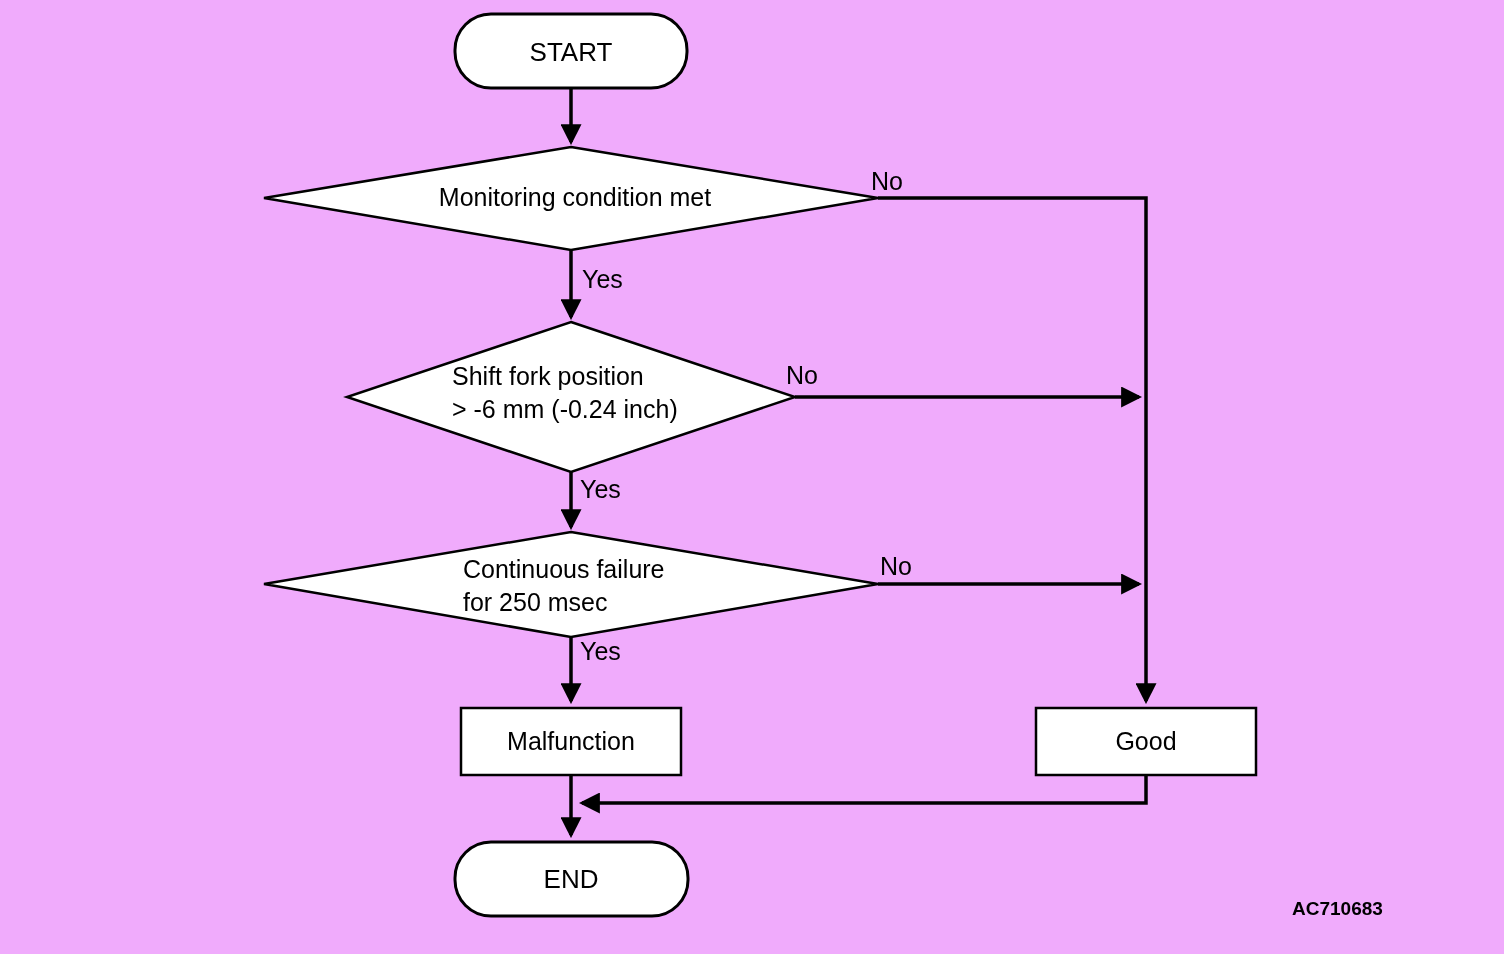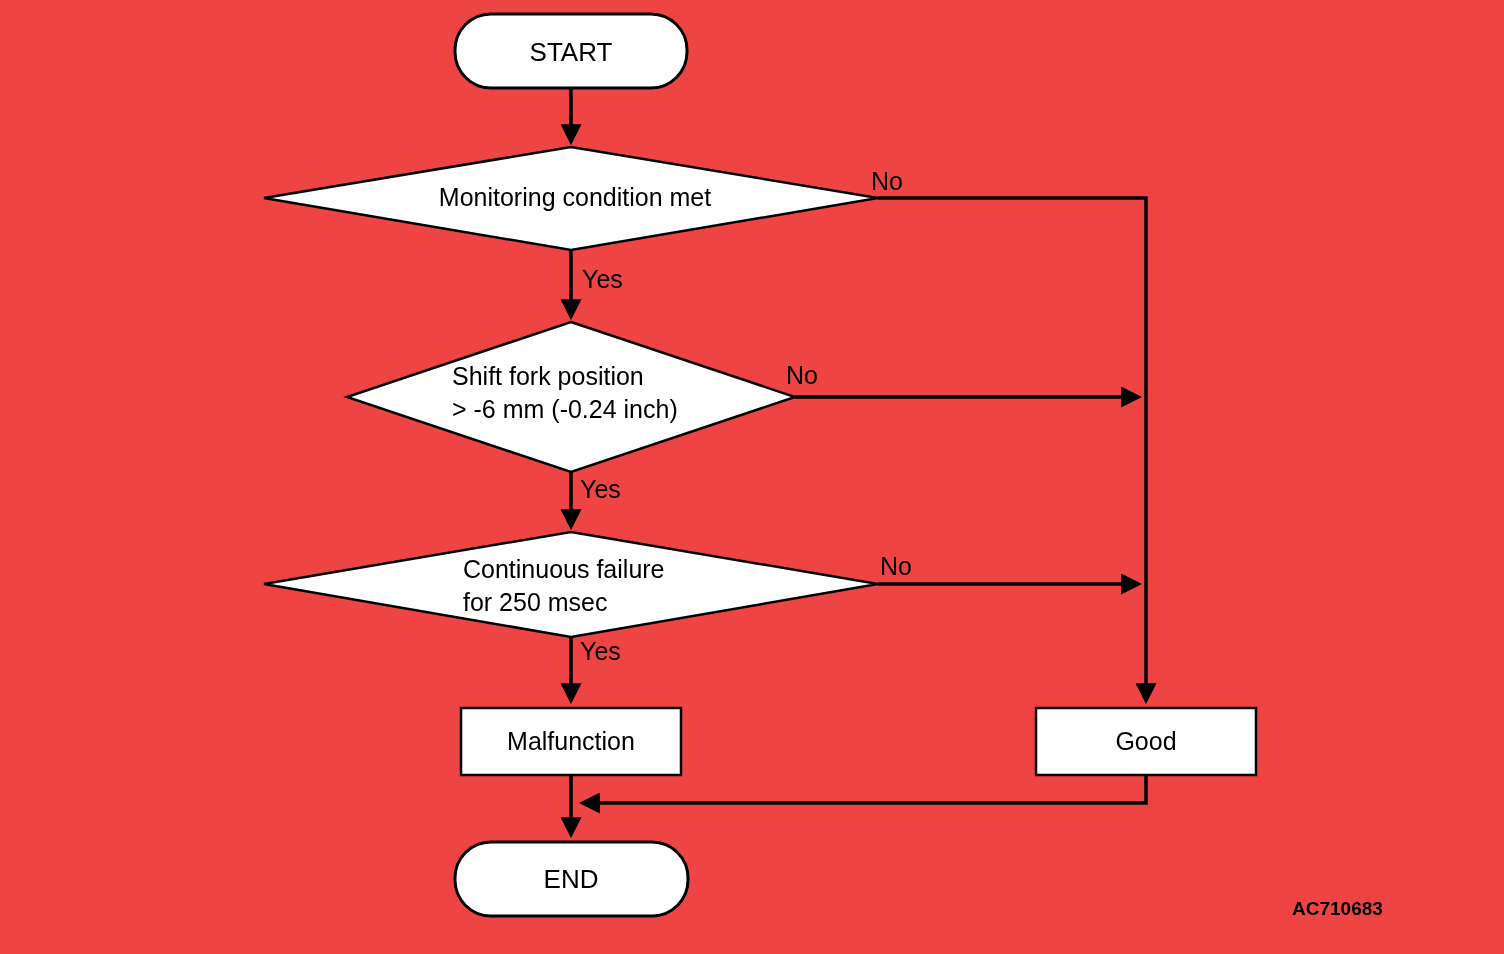--- a/index.html
+++ b/index.html
@@ -1,20 +1,20 @@
 <!DOCTYPE html>
 <html><head>
 <meta charset="utf-8">
 <style>
   html, body { margin: 0; padding: 0; background: #ffffff; }
   .page {
     position: relative;
     width: 1504px;
     height: 954px;
-    background: #ef4444;
+    background: #f0abfc;
     overflow: hidden;
     font-family: "Liberation Sans", "DejaVu Sans", sans-serif;
   }
   svg text {
     fill: #000000;
     font-family: "Liberation Sans", "DejaVu Sans", sans-serif;
   }
   .node-label    { font-size: 25px; }
   .terminal-label{ font-size: 26px; }
   .edge-label    { font-size: 25px; }

